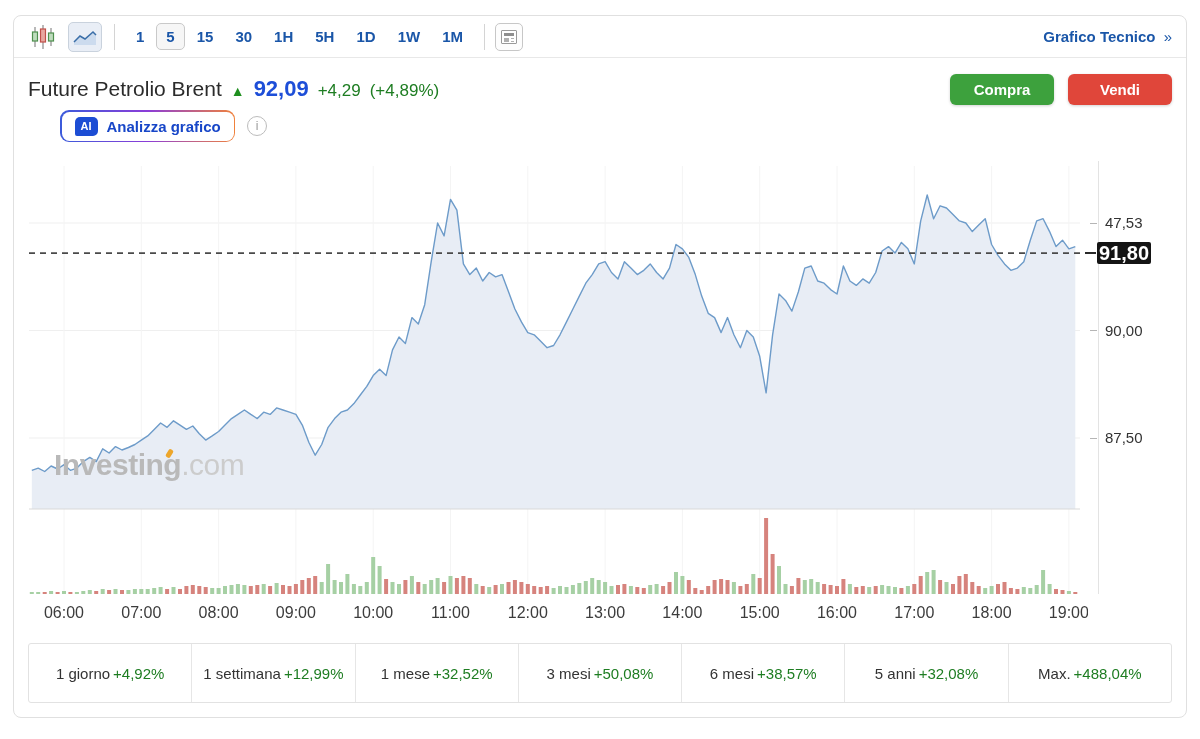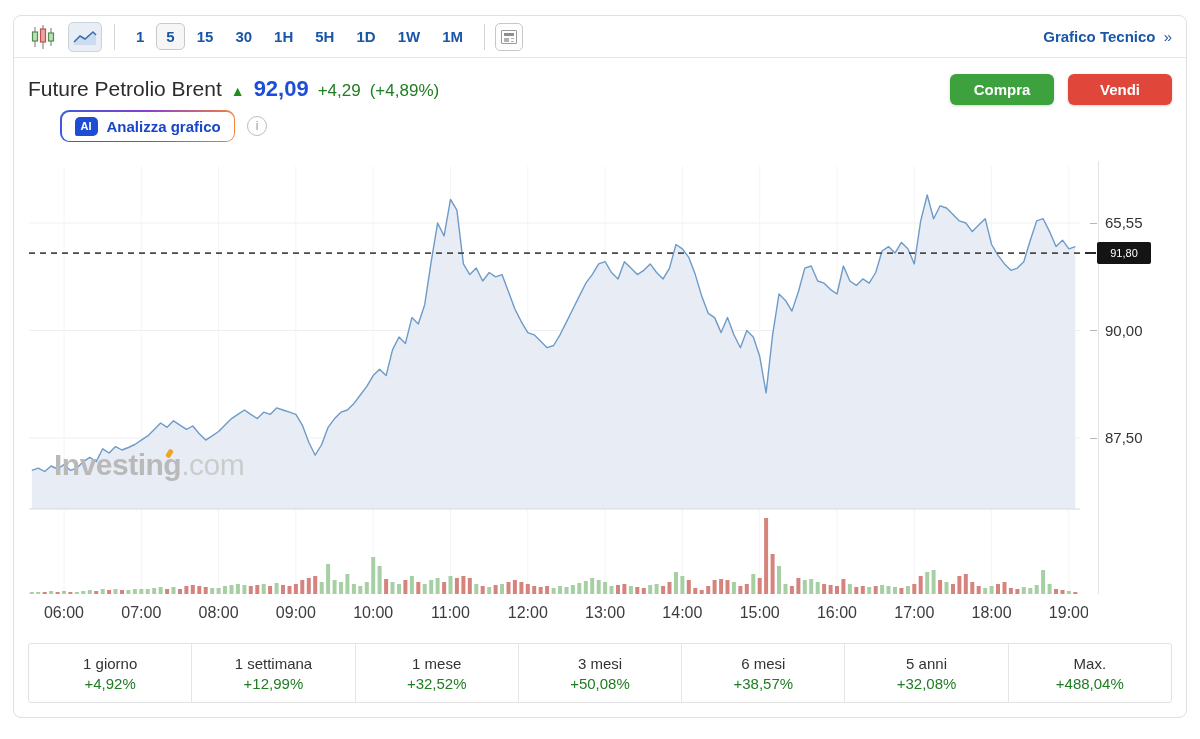--- a/index.html
+++ b/index.html
@@ -67,31 +67,31 @@
   .watermark { position:absolute; left:40px; top:432px; font-size:30px; font-weight:bold;
                color:#b9b9b9; letter-spacing:-0.5px; pointer-events:none; }
   .watermark .wm-suffix { font-weight:normal; color:#cccccc; }
   .wm-accent { position:absolute; left:113px; top:1px; width:5px; height:9px;
                background:#eda62b; border-radius:2px; transform:rotate(32deg); }
   #y-axis .axis-line { position:absolute; left:1084px; top:145px; width:1px; height:433px;
                        background:#e3e3e3; }
   .ytick { position:absolute; left:1076px; width:7px; height:1px; background:#b5b5b5; }
   .ylab { position:absolute; left:1091px; font-size:15px; color:#333; }
   .price-badge { position:absolute; left:1083px; width:54px; height:22px; background:#141414;
-                 color:#fff; font-size:11px; font-weight:normal; border-radius:2px;
+                 color:#fff; font-size:20px; font-weight:bold; border-radius:2px;
                  display:flex; align-items:center; justify-content:center; }
   .badge-tick { position:absolute; left:1071px; width:11px; height:2px; background:#2a2a2a; }
   #time-labels { position:absolute; left:0; top:588px; width:1074px; height:20px;
                  overflow:hidden; }
   .tlab { position:absolute; width:52px; text-align:center; font-size:16px; color:#3c3c3c; }
 
   
   .perf-table { position:absolute; left:14px; top:627px; width:1144px; height:60px;
                 border:1px solid #e2e2e2; border-radius:3px; display:flex; background:#fff; }
-  .perf-cell { flex:1; border-right:1px solid #e6e6e6; display:flex; flex-direction:column;
+  .perf-cell { flex:1; border-right:1px solid #e6e6e6; display:flex; flex-direction:row;
                align-items:center; justify-content:center; gap:3px; }
   .perf-cell:last-child { border-right:none; }
   .perf-label { font-size:15px; color:#333; }
   .perf-value { font-size:15px; color:#1e7d22; }
 </style>
 </head>
 <body>
 
 <div class="card">
 
@@ -350,21 +350,21 @@
         <rect x="1059.3" y="576" width="4" height="2" fill="#d6837d"></rect>
         <line x1="15" y1="237.1" x2="1066" y2="237.1" stroke="#4a4a4a" stroke-width="1.6" stroke-dasharray="6,5"></line>
       </svg>
     <div class="watermark">
       <span>Investing</span><span class="wm-suffix">.com</span>
       <span class="wm-accent"></span>
     </div>
     <div id="y-axis">
       <div class="axis-line"></div>
     <div class="ytick" style="top: 206.5px;"></div>
-        <div class="ylab" style="top: 198px;">65,55</div>
+        <div class="ylab" style="top: 198px;">47,53</div>
         <div class="ytick" style="top: 314px;"></div>
         <div class="ylab" style="top: 305.5px;">90,00</div>
         <div class="ytick" style="top: 421.5px;"></div>
         <div class="ylab" style="top: 413px;">87,50</div>
         <div class="badge-tick" style="top: 236.1px;"></div>
         <div class="price-badge" style="top: 226.1px;">91,80</div>
       </div>
     <div id="time-labels">
         <div class="tlab" style="left: 24px;">06:00</div>
         <div class="tlab" style="left: 101.3px;">07:00</div>

